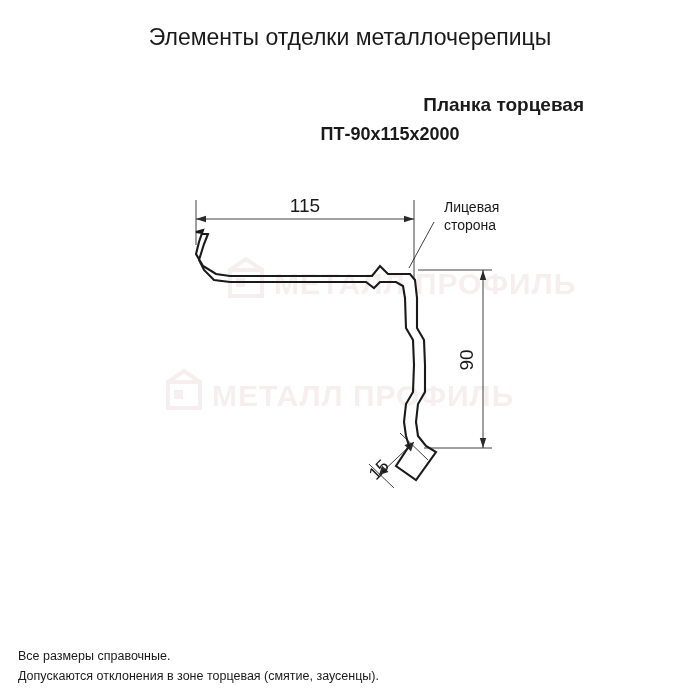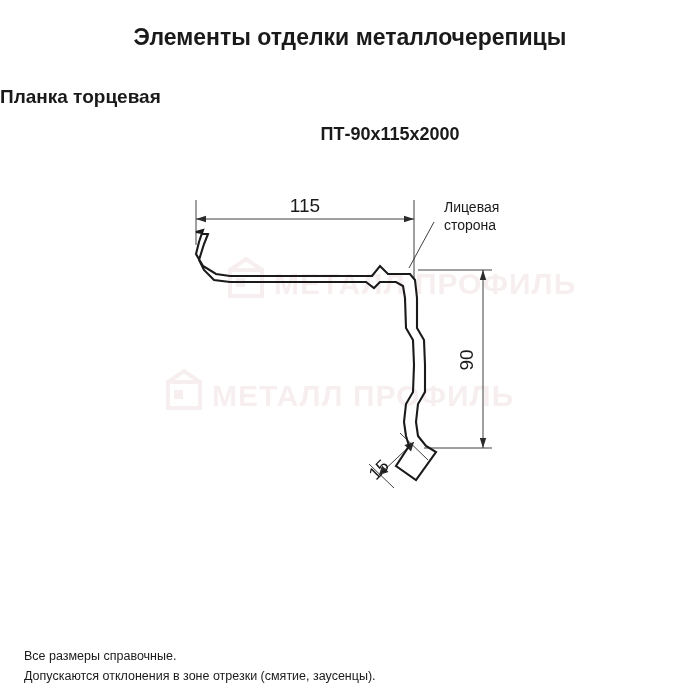--- a/index.html
+++ b/index.html
@@ -20,30 +20,30 @@
     width: 700px;
     height: 700px;
   }
   .title-main {
     position: absolute;
     top: 24px;
     left: 0;
     width: 700px;
     text-align: center;
     font-size: 23px;
-    font-weight: bold;
+    font-weight: normal;
     letter-spacing: 0px;
     color: #1a1a1a;
   }
   .title-sub {
     position: absolute;
-    top: 86px;
+    top: 94px;
     left: 0;
     width: 584px;
-    text-align: left;
+    text-align: right;
     font-size: 19px;
     font-weight: bold;
     color: #1a1a1a;
   }
   .title-code {
     position: absolute;
     top: 124px;
     left: 0;
     width: 700px;
     text-align: center;
@@ -62,21 +62,21 @@
   .watermark {
     position: absolute;
     left: 8px;
     top: 170px;
     width: 700px;
     height: 400px;
     pointer-events: none;
   }
   .footer {
     position: absolute;
-    left: 24px;
+    left: 18px;
     bottom: 14px;
     width: 660px;
     font-size: 12.5px;
     line-height: 20px;
     color: #1a1a1a;
   }
   .footer div {
     white-space: nowrap;
   }
   svg { display: block; }
@@ -194,16 +194,16 @@
         <text x="383" y="304" font-size="18" text-anchor="middle" transform="rotate(-45 383 304)">15</text>
         <text x="444" y="42" font-size="14">Лицевая</text>
         <text x="444" y="60" font-size="14">сторона</text>
       </g>
 
     </svg>
   </div>
 
   <div class="footer">
     <div>Все размеры справочные.</div>
-    <div>Допускаются отклонения в зоне отрезки (смятие, заусенцы).</div>
+    <div>Допускаются отклонения в зоне торцевая (смятие, заусенцы).</div>
   </div>
 
 </div>
 
 </body></html>

